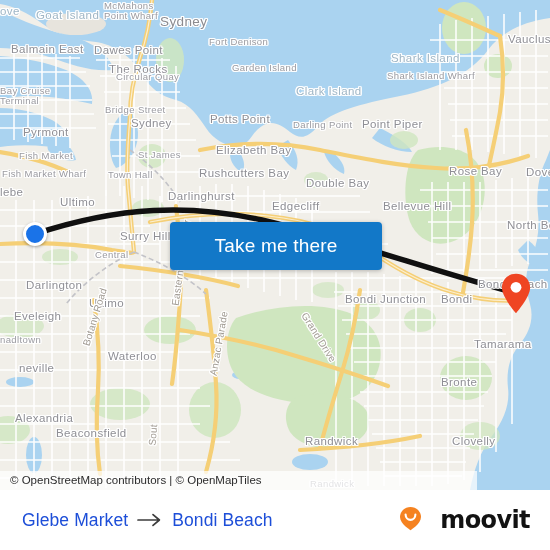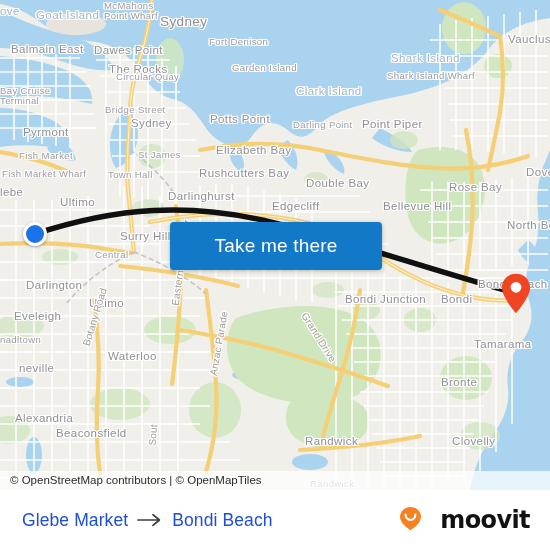--- a/index.html
+++ b/index.html
@@ -76,21 +76,21 @@
     box-shadow: 0 1px 4px rgba(0,0,0,0.25);
     display: flex;
     align-items: center;
     justify-content: center;
   }
 
   
   #attribution {
     position: absolute;
     left: 0; bottom: 0;
-    width: 550px;
+    width: 477px;
     padding: 3px 16px 4px 10px;
     box-sizing: border-box;
     background: rgba(255,255,255,0.72);
     font-size: 11.5px;
     color: #2b2b2b;
     white-space: nowrap;
   }
   .attr-sep { color: #2b2b2b; }
 
   
@@ -321,21 +321,21 @@
         <div class="map-label lbl-minor" style="left: 116px; top: 71px;">Circular Quay</div>
         <div class="map-label lbl-minor" style="left: 0px; top: 85px;">Bay Cruise</div>
         <div class="map-label lbl-minor" style="left: 0px; top: 95px;">Terminal</div>
         <div class="map-label lbl-minor" style="left: 105px; top: 104px;">Bridge Street</div>
         <div class="map-label lbl-mid" style="left: 210px; top: 113px;">Potts Point</div>
         <div class="map-label lbl-minor" style="left: 293px; top: 119px;">Darling Point</div>
         <div class="map-label lbl-mid" style="left: 362px; top: 118px;">Point Piper</div>
         <div class="map-label lbl-mid" style="left: 131px; top: 117px;">Sydney</div>
         <div class="map-label lbl-mid" style="left: 23px; top: 126px; text-align: center;">Pyrmont</div>
         <div class="map-label lbl-mid" style="left: 216px; top: 144px;">Elizabeth Bay</div>
-        <div class="map-label lbl-mid" style="left: 449px; top: 165px; margin-top: 16px;">Rose Bay</div>
+        <div class="map-label lbl-mid" style="left: 449px; top: 165px;">Rose Bay</div>
         <div class="map-label lbl-mid" style="left: 526px; top: 166px;">Dove</div>
         <div class="map-label lbl-minor" style="left: 138px; top: 149px;">St James</div>
         <div class="map-label lbl-minor" style="left: 19px; top: 150px;">Fish Market</div>
         <div class="map-label lbl-minor" style="left: 2px; top: 168px;">Fish Market Wharf</div>
         <div class="map-label lbl-minor" style="left: 108px; top: 169px;">Town Hall</div>
         <div class="map-label lbl-mid" style="left: 199px; top: 167px;">Rushcutters Bay</div>
         <div class="map-label lbl-mid" style="left: 306px; top: 177px;">Double Bay</div>
         <div class="map-label lbl-mid" style="left: 0px; top: 186px;">lebe</div>
         <div class="map-label lbl-mid" style="left: 168px; top: 190px;">Darlinghurst</div>
         <div class="map-label lbl-mid" style="left: 383px; top: 200px;">Bellevue Hill</div>

